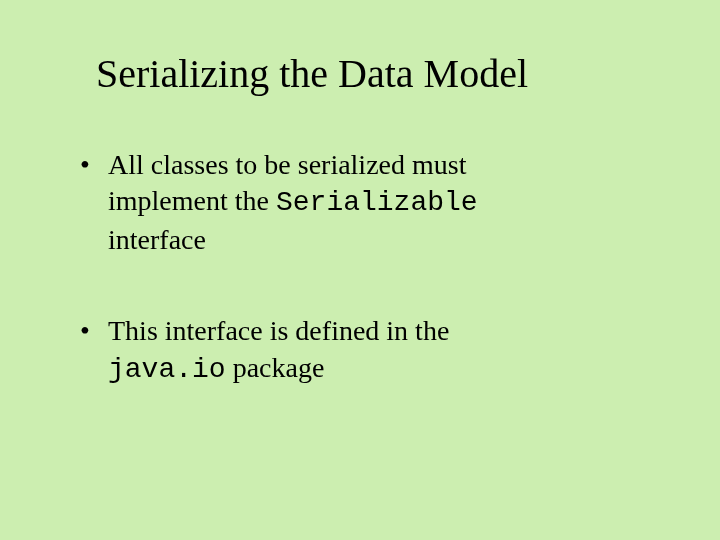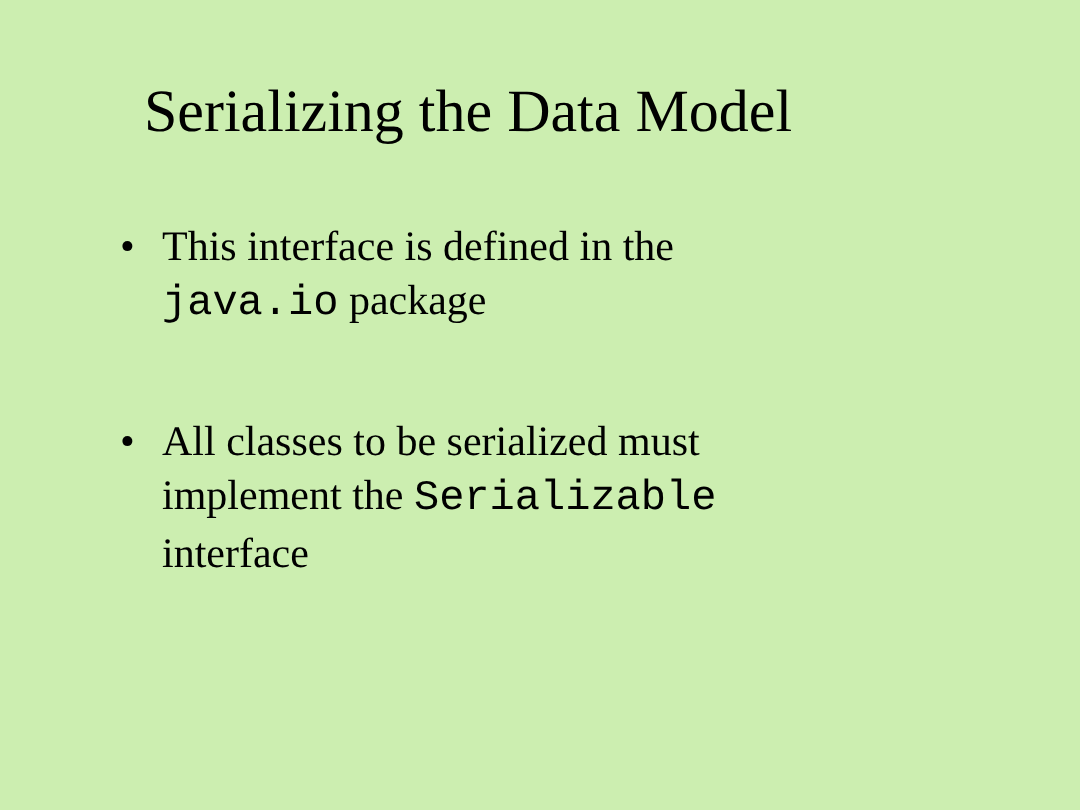--- a/index.html
+++ b/index.html
@@ -46,19 +46,19 @@
     font-family: "Courier New", Courier, monospace;
   }
 </style>
 </head>
 <body>
 
 <div class="slide">
   <h1 class="title">Serializing the Data Model</h1>
   <ul class="bullets">
     <li>
-      <span>This interface is defined in the </span><span class="mono">java.io</span><span> package</span>
+      <span>All classes to be serialized must implement the </span><span class="mono">Serializable</span><span> interface</span>
     </li>
     <li>
-      <span>All classes to be serialized must implement the </span><span class="mono">Serializable</span><span> interface</span>
+      <span>This interface is defined in the </span><span class="mono">java.io</span><span> package</span>
     </li>
   </ul>
 </div>
 
 </body></html>

